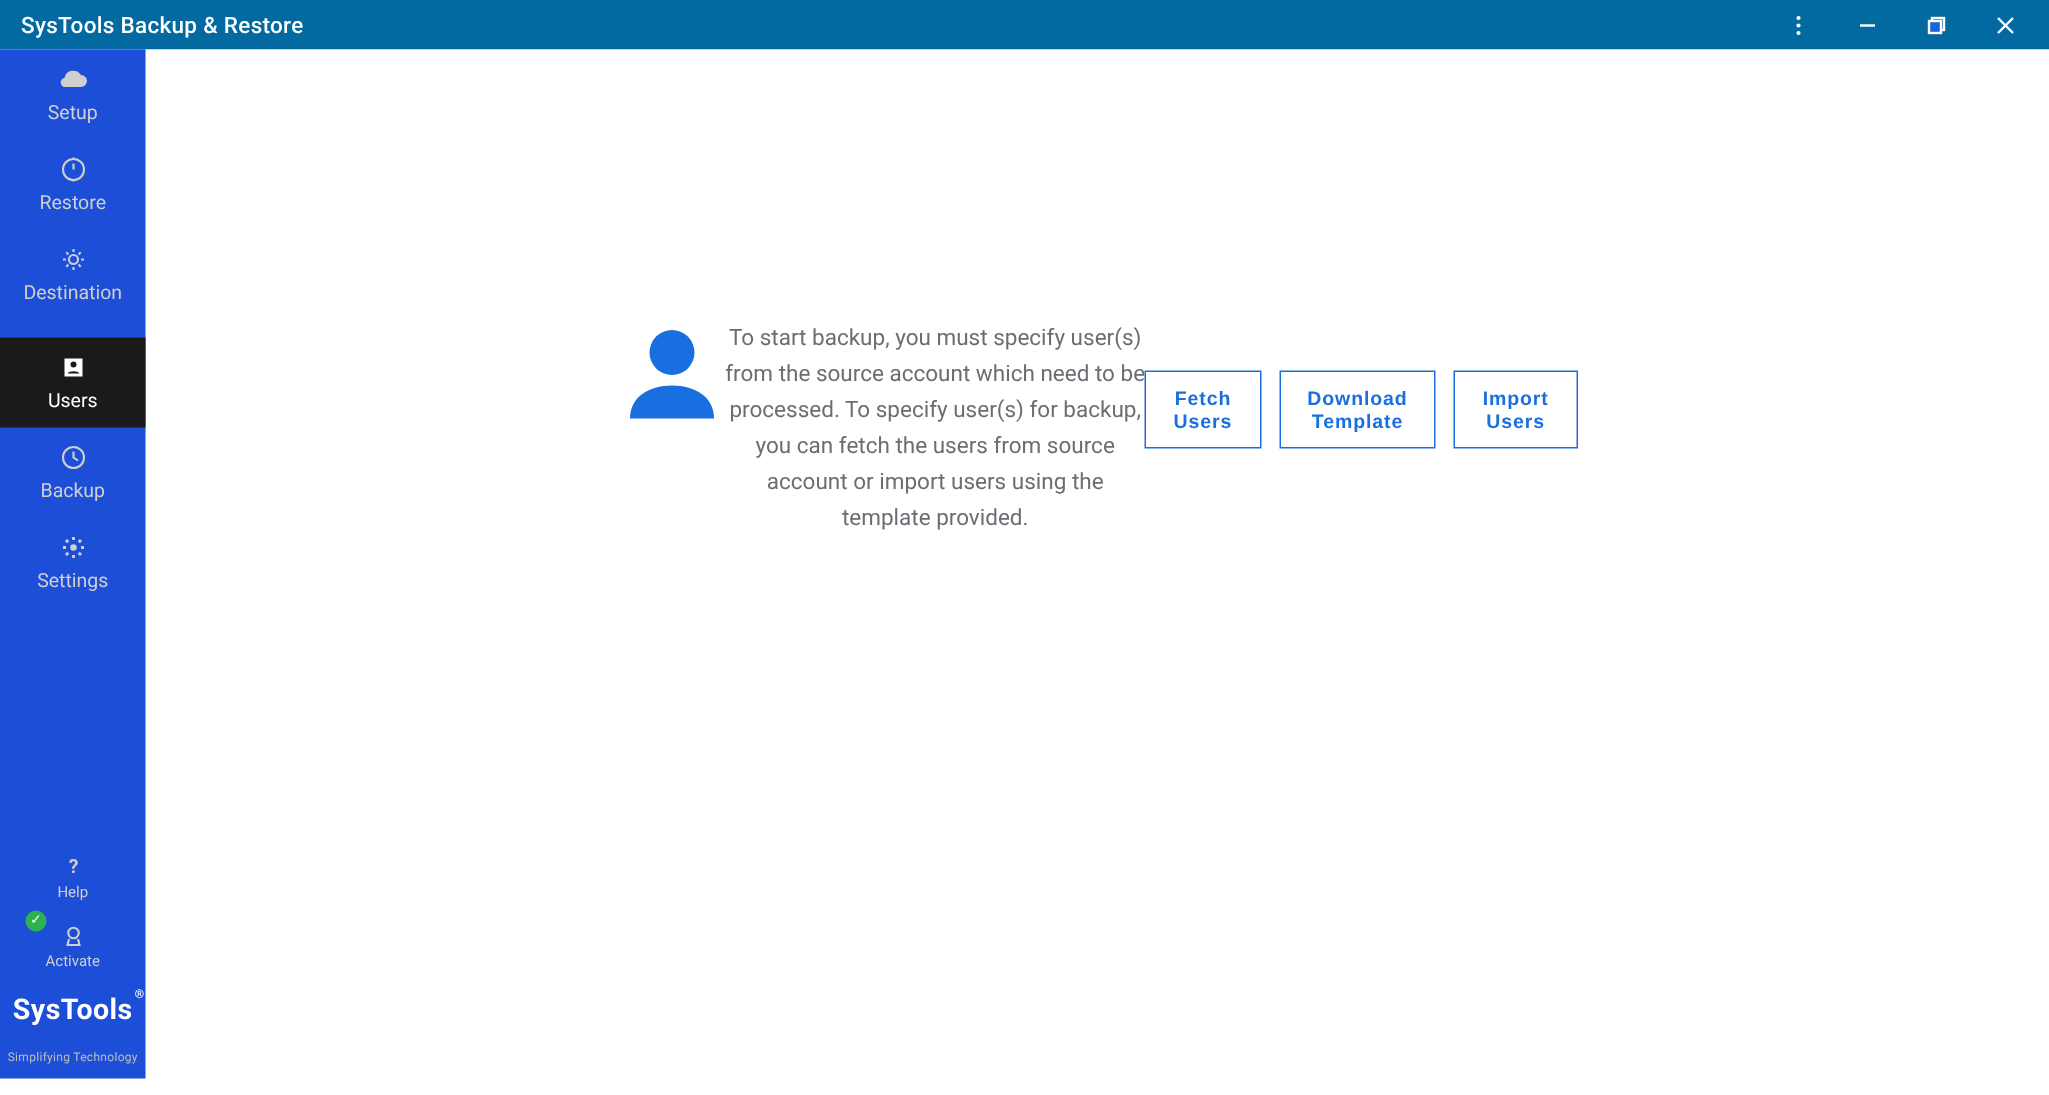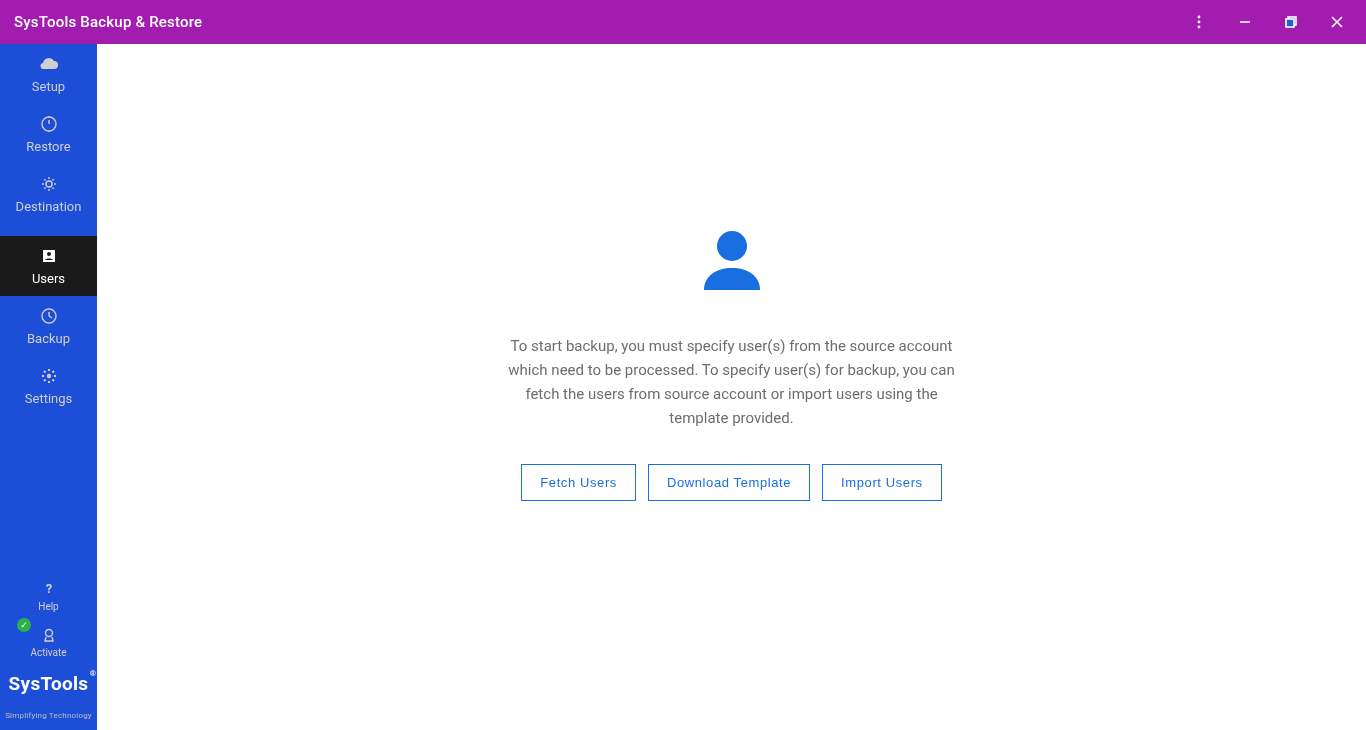--- a/index.html
+++ b/index.html
@@ -1,18 +1,18 @@
 <!DOCTYPE html>
 <html><head>
 <meta charset="utf-8">
 <style>
   * { box-sizing: border-box; margin: 0; padding: 0; }
   html, body { width: 1366px; height: 730px; font-family: "Segoe UI", Roboto, Arial, sans-serif; overflow: hidden; background: #fff; }
   .titlebar {
-    height: 44px; width: 100%; background: #a21caf; color: #fff;
+    height: 33px; width: 100%; background: #0369a1; color: #fff;
     display: flex; align-items: center; justify-content: space-between;
     padding: 0 6px 0 14px;
   }
   .titlebar .title { font-size: 15px; font-weight: 500; letter-spacing: .2px; }
   .titlebar .controls { display: flex; align-items: center; gap: 0; }
   .titlebar .ctrl {
     width: 46px; height: 44px; display: flex; align-items: center; justify-content: center;
     color: #fff; cursor: pointer;
   }
   .titlebar .ctrl svg { width: 14px; height: 14px; stroke: #fff; fill: none; stroke-width: 1.6; }
@@ -50,33 +50,33 @@
   .sidebar .brand {
     height: 60px; color: #fff; display: flex; flex-direction: column; align-items: center; justify-content: center;
     position: relative; padding-top: 6px;
   }
   .sidebar .brand .big { font-size: 19px; font-weight: 700; letter-spacing: .3px; position: relative; line-height: 1; }
   .sidebar .brand .big .reg { font-size: 8px; position: absolute; top: -4px; right: -8px; }
   .sidebar .brand .tag { font-size: 8px; color: #bdbdbd; letter-spacing: .2px; margin-top: 18px; }
 
   .main { flex: 1; background: #fff; display: flex; align-items: flex-start; justify-content: center; }
   .placeholder {
-    width: 640px; margin-top: 180px; display: flex; flex-direction: column; align-items: center;
+    width: 640px; margin-top: 180px; display: flex; flex-direction: row; align-items: flex-start;
     text-align: center;
   }
   .placeholder .user-ico { margin-bottom: 34px; }
   .placeholder .user-ico svg { width: 72px; height: 72px; }
   .placeholder .user-ico svg * { fill: #1a6fe0; }
   .placeholder .desc {
     color: #6a6e73; font-size: 15px; line-height: 24px; max-width: 470px;
   }
   .buttons { margin-top: 34px; display: flex; gap: 12px; }
   .btn {
     border: 1px solid #1a6fe0; color: #1a6fe0; background: #fff;
-    padding: 10px 18px; font-size: 13px; font-weight: 400; letter-spacing: .6px;
+    padding: 10px 18px; font-size: 13px; font-weight: 700; letter-spacing: .6px;
     cursor: pointer;
   }
 </style>
 </head>
 <body>
 
 <div class="titlebar">
   <div class="title">SysTools Backup &amp; Restore</div>
   <div class="controls">
     <div class="ctrl kebab">

